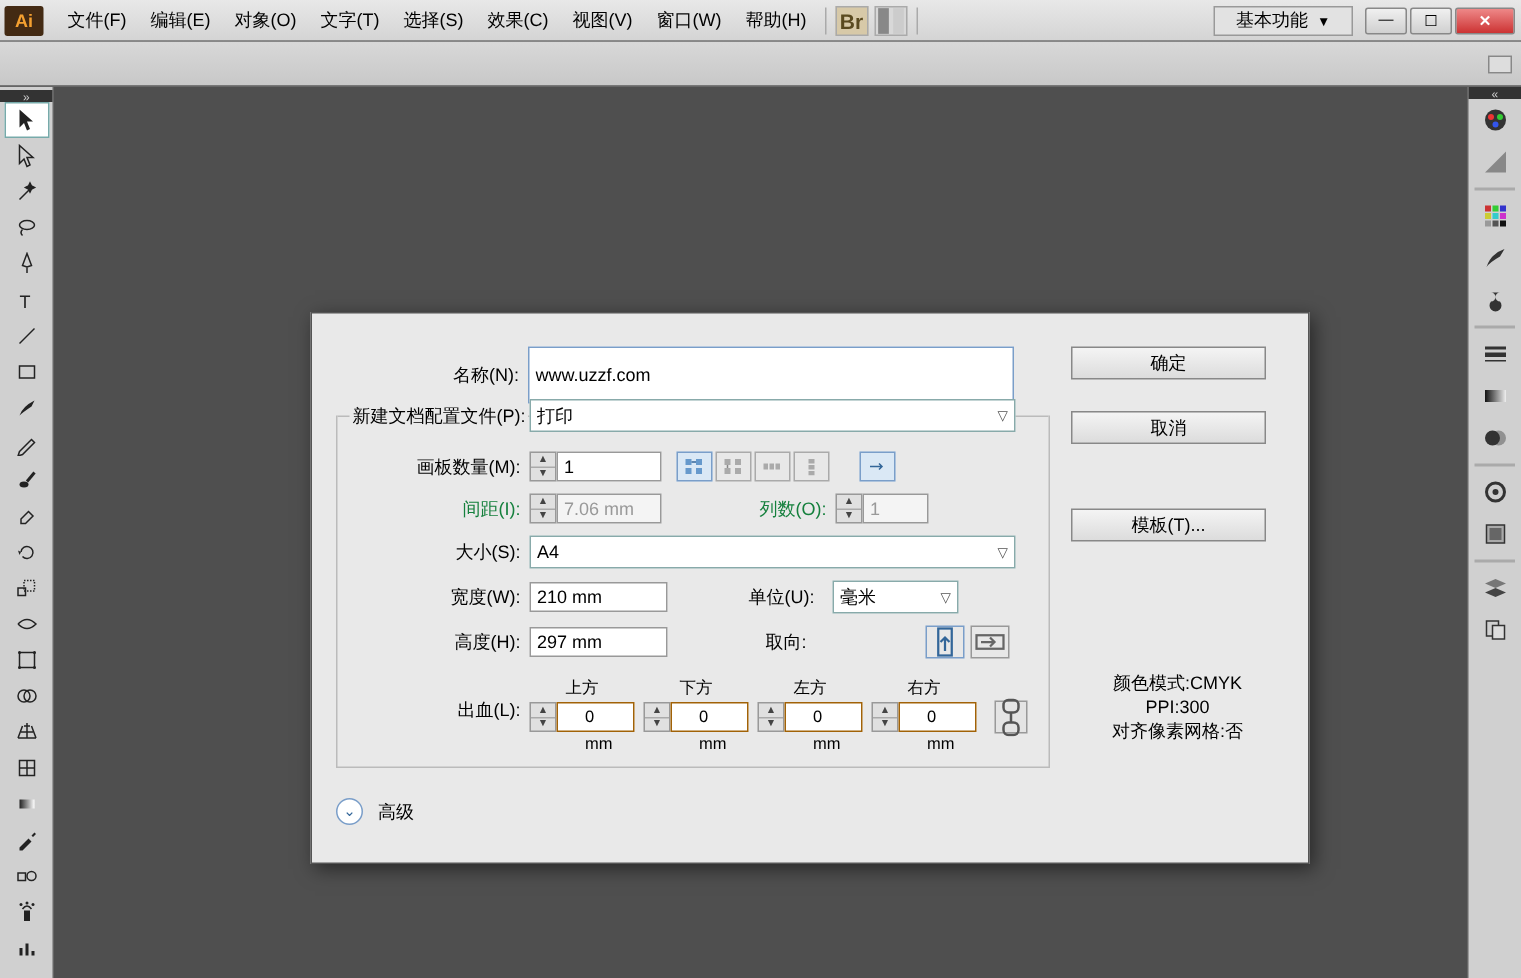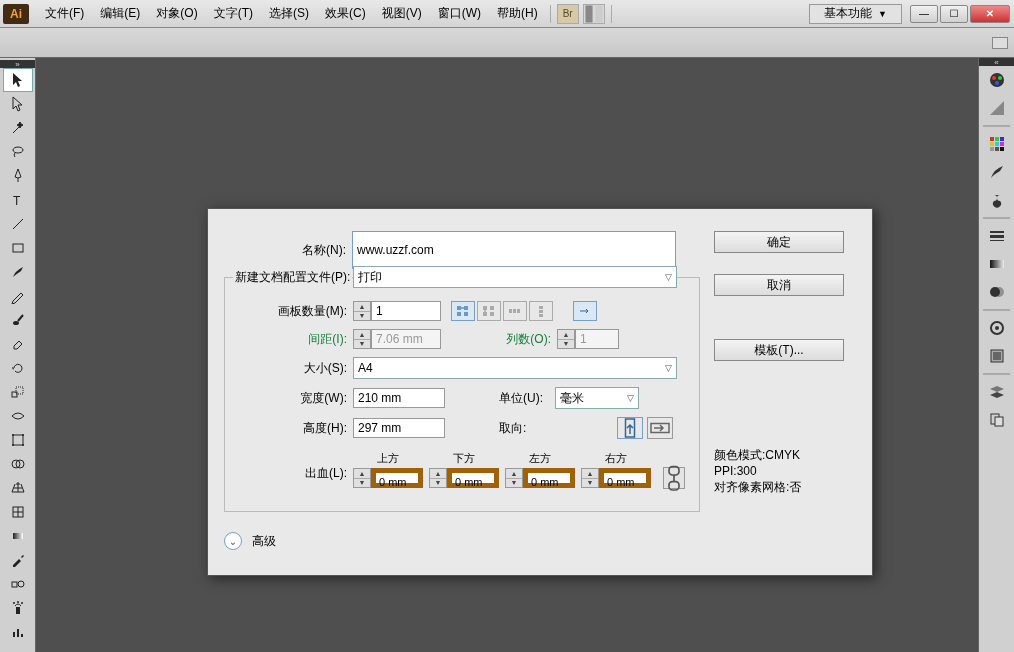--- a/index.html
+++ b/index.html
@@ -52,26 +52,26 @@
 .arr-btns{display:flex;gap:2px;margin-left:10px}
 .arr-btn{width:24px;height:20px;border:1px solid #aaa;background:#e8e8e8;display:flex;align-items:center;justify-content:center}
 .arr-btn.act{border:1px solid #7a9ec9;background:#dae8f5}
 .arr-btn svg{width:14px;height:12px}
 .orient-btn{width:26px;height:22px;border:1px solid #999;background:#e8e8e8;display:flex;align-items:center;justify-content:center;margin-left:4px}
 .orient-btn.sel{border:1px solid #7a9ec9}
 .bleed-grp{display:flex;gap:6px;margin-top:4px}
 .bleed-col{display:flex;flex-direction:column;align-items:center}
 .bleed-hdr{font-size:11px;margin-bottom:2px}
 .bleed-cell{display:flex}
-.bleed-in{width:52px;height:20px;border:5px solid #a16207;background:#fff;padding:0 3px;line-height:18px;font-size:11px}
+.bleed-in{width:52px;height:20px;border:1px solid #a16207;background:#fff;padding:0 18px;line-height:18px;font-size:11px}
 .link-btn{width:22px;height:22px;border:1px solid #999;background:#e4e4e4;display:flex;align-items:center;justify-content:center;margin-top:16px;margin-left:6px}
 .adv-row{display:flex;align-items:center;margin-top:20px}
 .adv-chev{width:18px;height:18px;border:1px solid #7a9ec9;border-radius:50%;background:#fff;display:flex;align-items:center;justify-content:center;color:#369;font-size:10px;margin-right:10px}
 .dlg-btn{width:130px;height:22px;background:linear-gradient(#f4f4f4,#dcdcdc);border:1px solid #888;margin-bottom:21px;text-align:center;line-height:20px}
-.info-block{margin-top:86px;text-align:left;font-size:11px;line-height:16px}
+.info-block{margin-top:86px;text-align:center;font-size:11px;line-height:16px}
 .groupbox{border:1px solid #bbb;border-top:none;position:relative;padding:12px 10px 14px 0;margin-top:8px}
 .groupbox-lbl{position:absolute;top:-8px;left:0;right:0;display:flex;align-items:center}
 .groupbox-lbl::before{content:"";height:1px;background:#bbb;width:8px}
 .groupbox-lbl span{padding:0 2px}
 .groupbox-lbl::after{content:"";height:1px;background:#bbb;flex:1}
 </style>
 </head>
 <body>
 
 <div class="titlebar">
@@ -81,21 +81,21 @@
     <div class="menu-item">编辑(E)</div>
     <div class="menu-item">对象(O)</div>
     <div class="menu-item">文字(T)</div>
     <div class="menu-item">选择(S)</div>
     <div class="menu-item">效果(C)</div>
     <div class="menu-item">视图(V)</div>
     <div class="menu-item">窗口(W)</div>
     <div class="menu-item">帮助(H)</div>
   </div>
   <div class="menu-sep"></div>
-  <div class="tbbtn" style="background:#d7c9a8;font-size:10px;font-weight:normal;color:#5a4a20">Br</div>
+  <div class="tbbtn" style="background:#d7c9a8;font-size:14px;font-weight:bold;color:#5a4a20">Br</div>
   <div class="tbbtn">
       <svg viewBox="0 0 14 14">
         <rect x="1" y="1" width="5" height="12" fill="#888"></rect>
         <rect x="8" y="1" width="5" height="12" fill="#ccc"></rect>
       </svg>
     </div>
   <div class="menu-sep"></div>
   <div class="workspace-dd">
     <div class="ws-btn">
       <span>基本功能</span>
@@ -364,21 +364,21 @@
               <div class="sel-in" style="width:84px">
                 <span>毫米</span>
                 <span class="sel-caret">▽</span>
               </div>
             </div>
 
             <div class="form-row">
               <div class="form-lbl">高度(H):</div>
               <div class="num-in" style="width:92px">297 mm</div>
               <div style="width:54px"></div>
-              <div style="width:50px;text-align:left;margin-right:20px">取向:</div>
+              <div style="width:50px;text-align:center;margin-right:20px">取向:</div>
               <div style="width:44px"></div>
               <div class="orient-btn sel">
                   <svg viewBox="0 0 16 16">
                     <rect x="5" y="2" width="6" height="12" fill="none" stroke="#369"></rect>
                     <path d="M8 12v-6m-2 2l2-2 2 2" fill="none" stroke="#369"></path>
                   </svg>
                 </div>
               <div class="orient-btn">
                   <svg viewBox="0 0 16 16">
                     <rect x="2" y="5" width="12" height="6" fill="none" stroke="#666"></rect>

